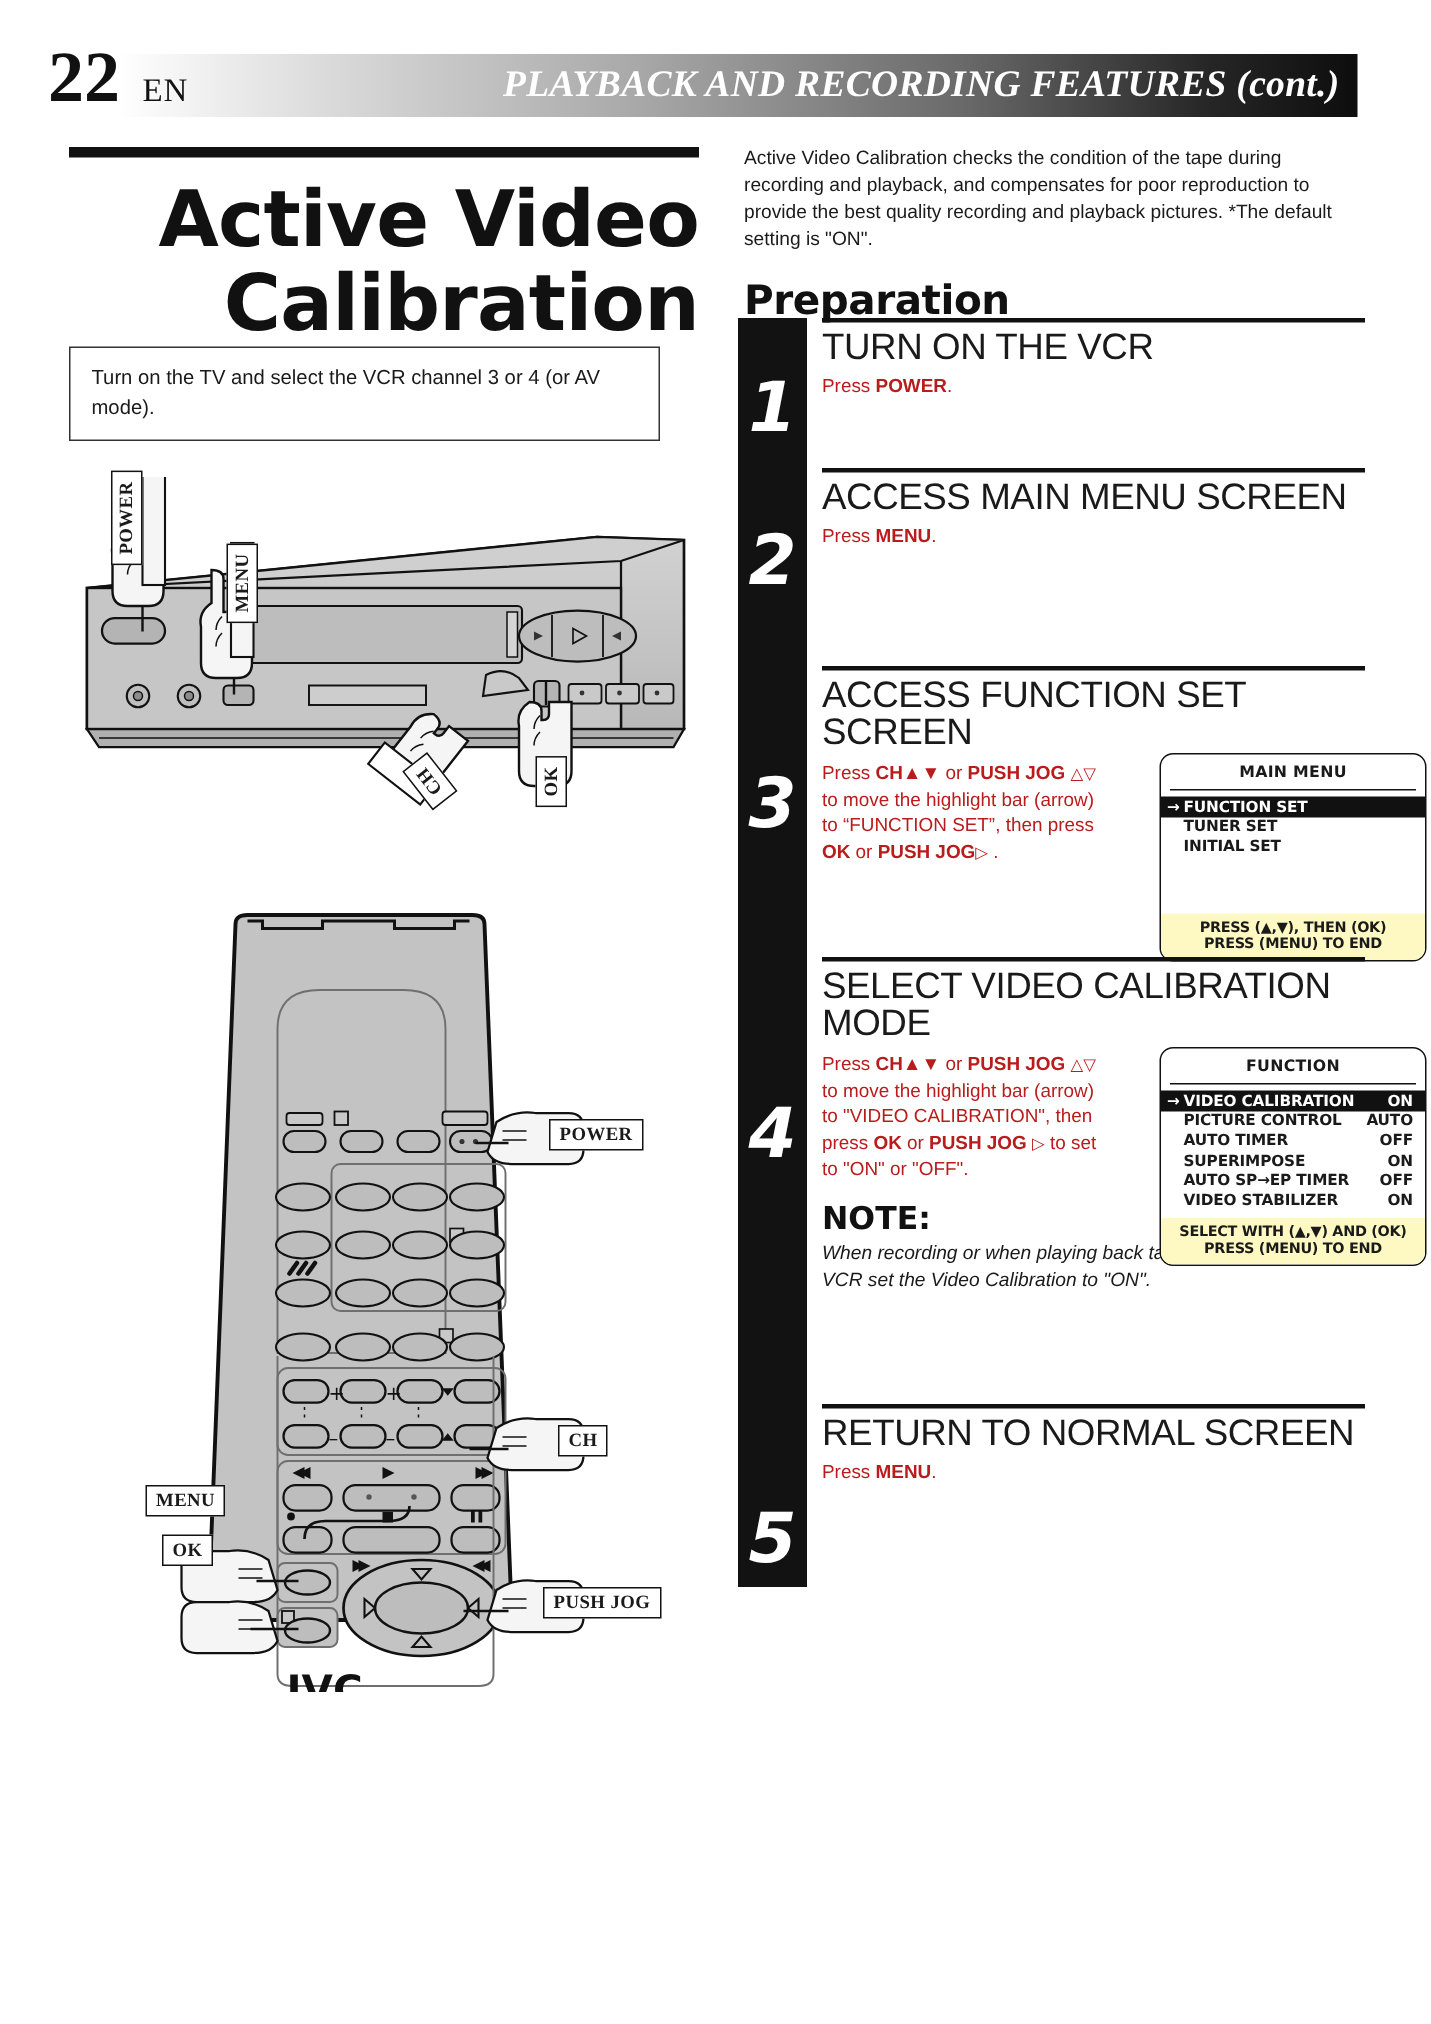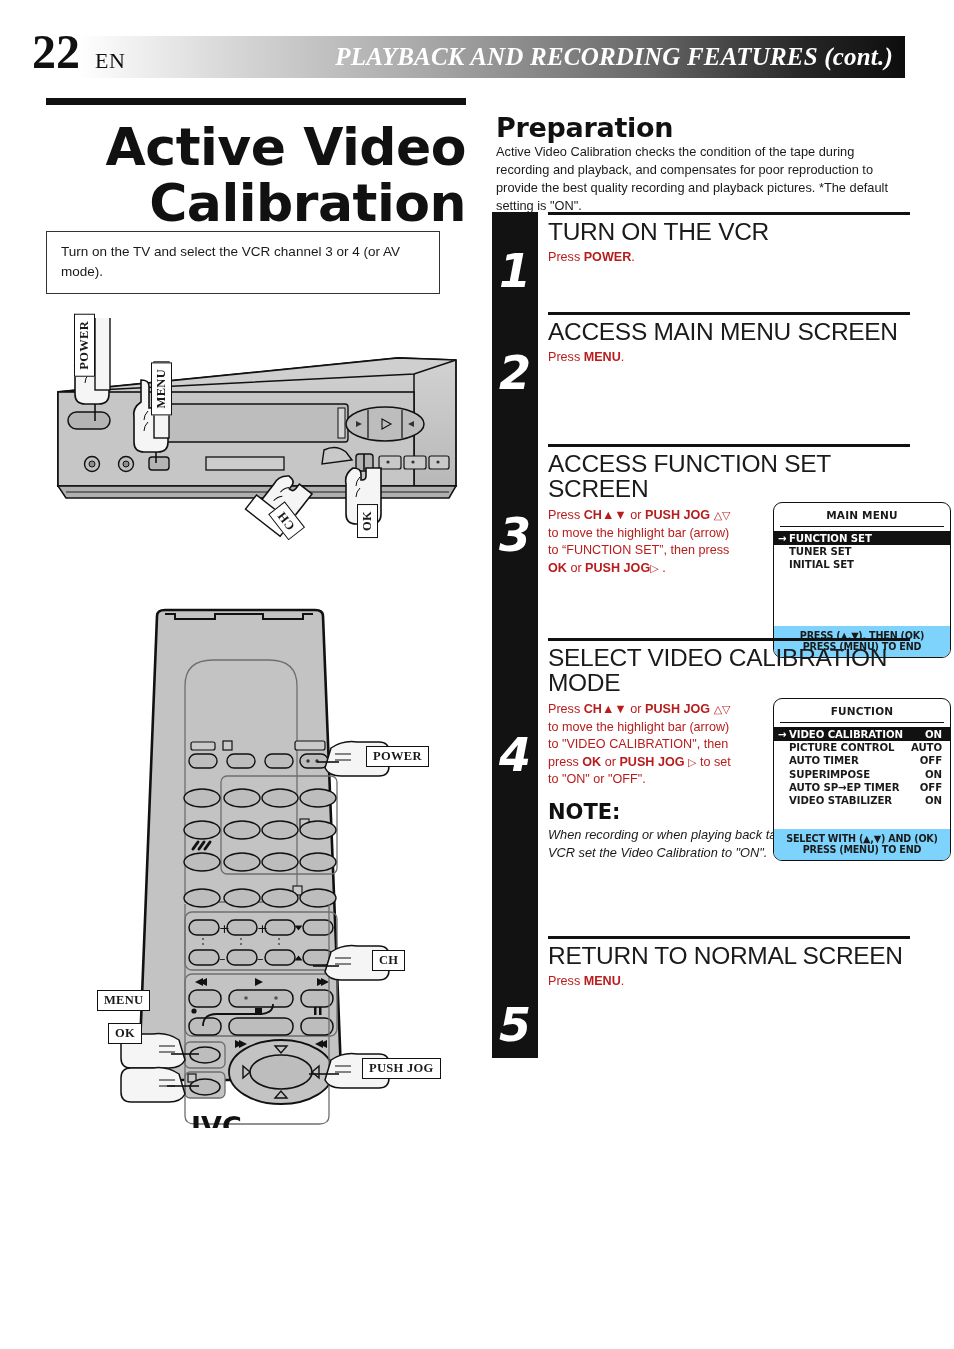--- a/index.html
+++ b/index.html
@@ -47,21 +47,21 @@
   .osd{position:absolute;border:1.6px solid #111;border-radius:9px;background:#fff;
       width:176px;font-family:"DejaVu Sans",sans-serif;font-weight:bold;overflow:hidden;}
   .osd-title{text-align:center;font-size:10.5px;padding:6px 0 5px;letter-spacing:.2px;}
   .osd-sep{height:1.4px;background:#111;margin:0 6px;}
   .osd-rows{padding:4px 0 0;}
   .osd-row{display:flex;justify-content:space-between;font-size:10.2px;
       padding:1.2px 8px 1.2px 4px;letter-spacing:-.1px;white-space:nowrap;}
   .osd-row.sel{background:#111;color:#fff;}
   .osd-row .lbl{display:flex;}
   .osd-row .arw{width:11px;display:inline-block;}
-  .osd-foot{background:#7dd3fc;padding:4px 12px 5px;margin-top:21px;}
+  .osd-foot{background:#fef9c3;padding:4px 12px 5px;margin-top:4px;}
   .osd-foot div{font-size:9.6px;text-align:center;letter-spacing:-.2px;}
   #osd-main{left:225px;top:0;}
   #osd-main .osd-rows{min-height:74px;}
   #osd-func{left:225px;top:0;}
 
   
   .note-h{font-family:"DejaVu Sans",sans-serif;font-weight:bold;font-size:21px;margin-top:12px;color:#111;}
   .note-b{font-size:12.8px;font-style:italic;line-height:1.35;margin-top:2px;color:#1a1a1a;}
 
   
@@ -322,22 +322,22 @@
   </g>
 </svg>
   <div class="callout" style="left:271px;top:138px;">POWER</div>
   <div class="callout" style="left:277px;top:342px;">CH</div>
   <div class="callout" style="left:2px;top:382px;">MENU</div>
   <div class="callout" style="left:13px;top:415px;">OK</div>
   <div class="callout" style="left:267px;top:450px;">PUSH JOG</div>
 </div>
 
 <div id="right-col">
+  <div id="intro-text">Active Video Calibration checks the condition of the tape during recording and playback, and compensates for poor reproduction to provide the best quality recording and playback pictures. *The default setting is "ON".</div>
   <div id="prep-heading">Preparation</div>
-  <div id="intro-text">Active Video Calibration checks the condition of the tape during recording and playback, and compensates for poor reproduction to provide the best quality recording and playback pictures. *The default setting is "ON".</div>
 </div>
 
 <div id="steps">
   <div id="step-bar"></div>
 
   <div class="step-num" style="top:36px;">1</div>
   <div class="step-num" style="top:138px;">2</div>
   <div class="step-num" style="top:300px;">3</div>
   <div class="step-num" style="top:520px;">4</div>
   <div class="step-num" style="top:790px;">5</div>

